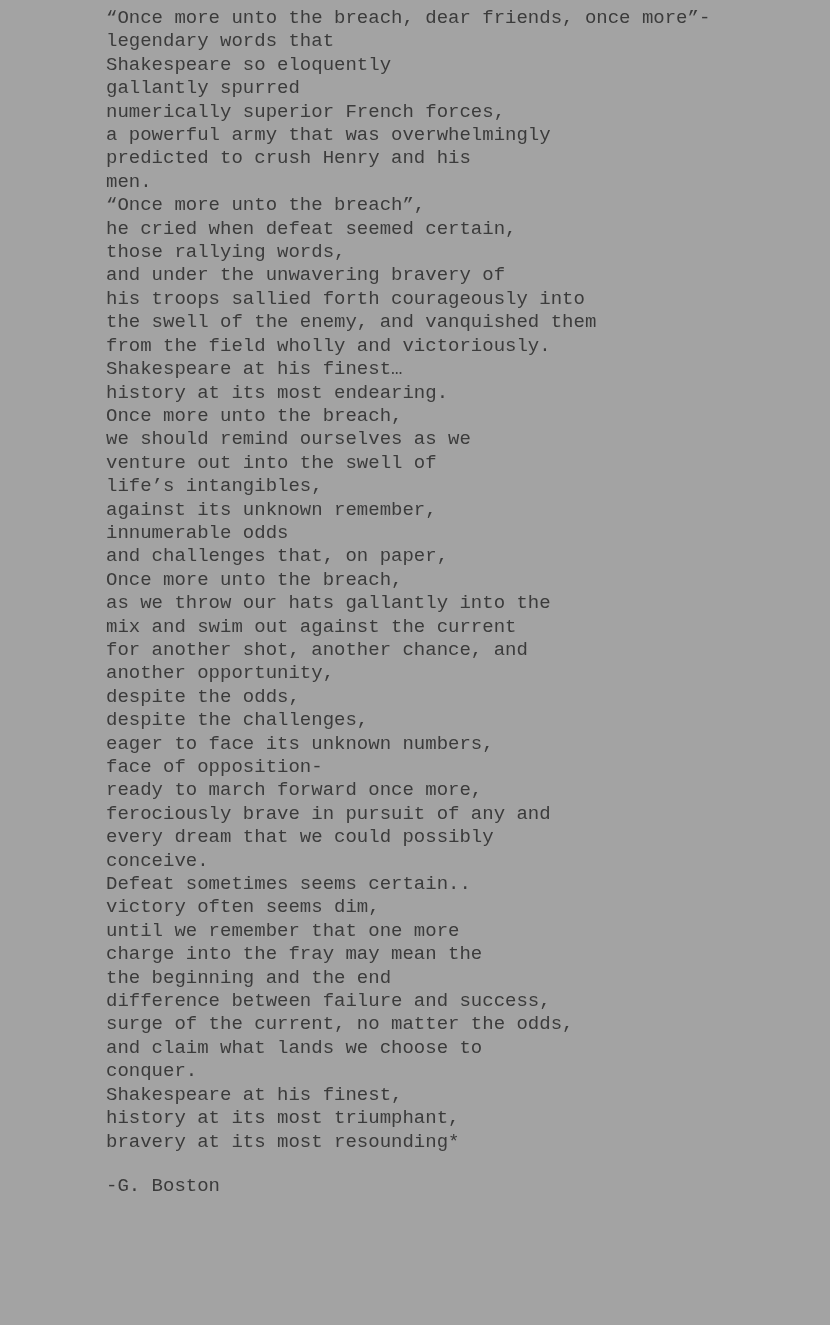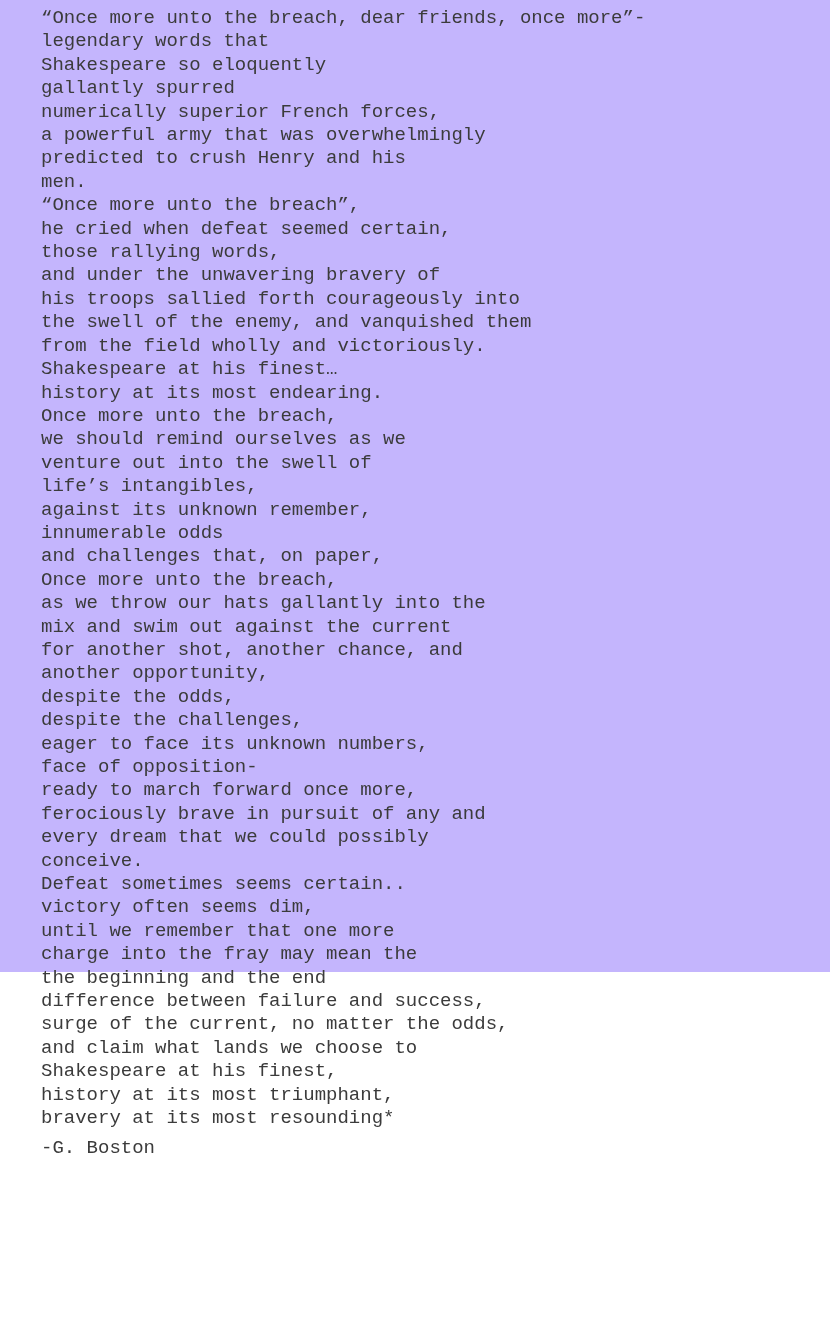--- a/index.html
+++ b/index.html
@@ -8,37 +8,37 @@
     padding: 0;
     background: #ffffff;
   }
   body {
     width: 830px;
     height: 1325px;
     overflow: hidden;
   }
   .page {
     width: 830px;
-    height: 972px;
-    padding: 7px 20px 0 41px;
-    background: #c4b5fd;
+    height: 1325px;
+    padding: 7px 20px 0 106px;
+    background: #a3a3a3;
   }
   .poem {
     font-family: "Liberation Mono", "DejaVu Sans Mono", monospace;
     font-size: 19px;
     line-height: 23.4px;
     color: #3b3b3b;
     font-weight: 400;
   }
   .line {
     white-space: pre;
     min-height: 23.4px;
   }
   .signature {
-    margin-top: 6px;
+    margin-top: 21px;
     white-space: pre;
   }
 </style>
 </head>
 <body>
 
 <div class="page">
   <div class="poem">
     <div>
         <div class="line">“Once more unto the breach, dear friends, once more”-</div>
@@ -79,19 +79,20 @@
         <div class="line">every dream that we could possibly</div>
         <div class="line">conceive.</div>
         <div class="line">Defeat sometimes seems certain..</div>
         <div class="line">victory often seems dim,</div>
         <div class="line">until we remember that one more</div>
         <div class="line">charge into the fray may mean the</div>
         <div class="line">the beginning and the end</div>
         <div class="line">difference between failure and success,</div>
         <div class="line">surge of the current, no matter the odds,</div>
         <div class="line">and claim what lands we choose to</div>
+        <div class="line">conquer.</div>
         <div class="line">Shakespeare at his finest,</div>
         <div class="line">history at its most triumphant,</div>
         <div class="line">bravery at its most resounding*</div>
       </div>
     <div class="signature">-G. Boston</div>
   </div>
 </div>
 
 </body></html>

